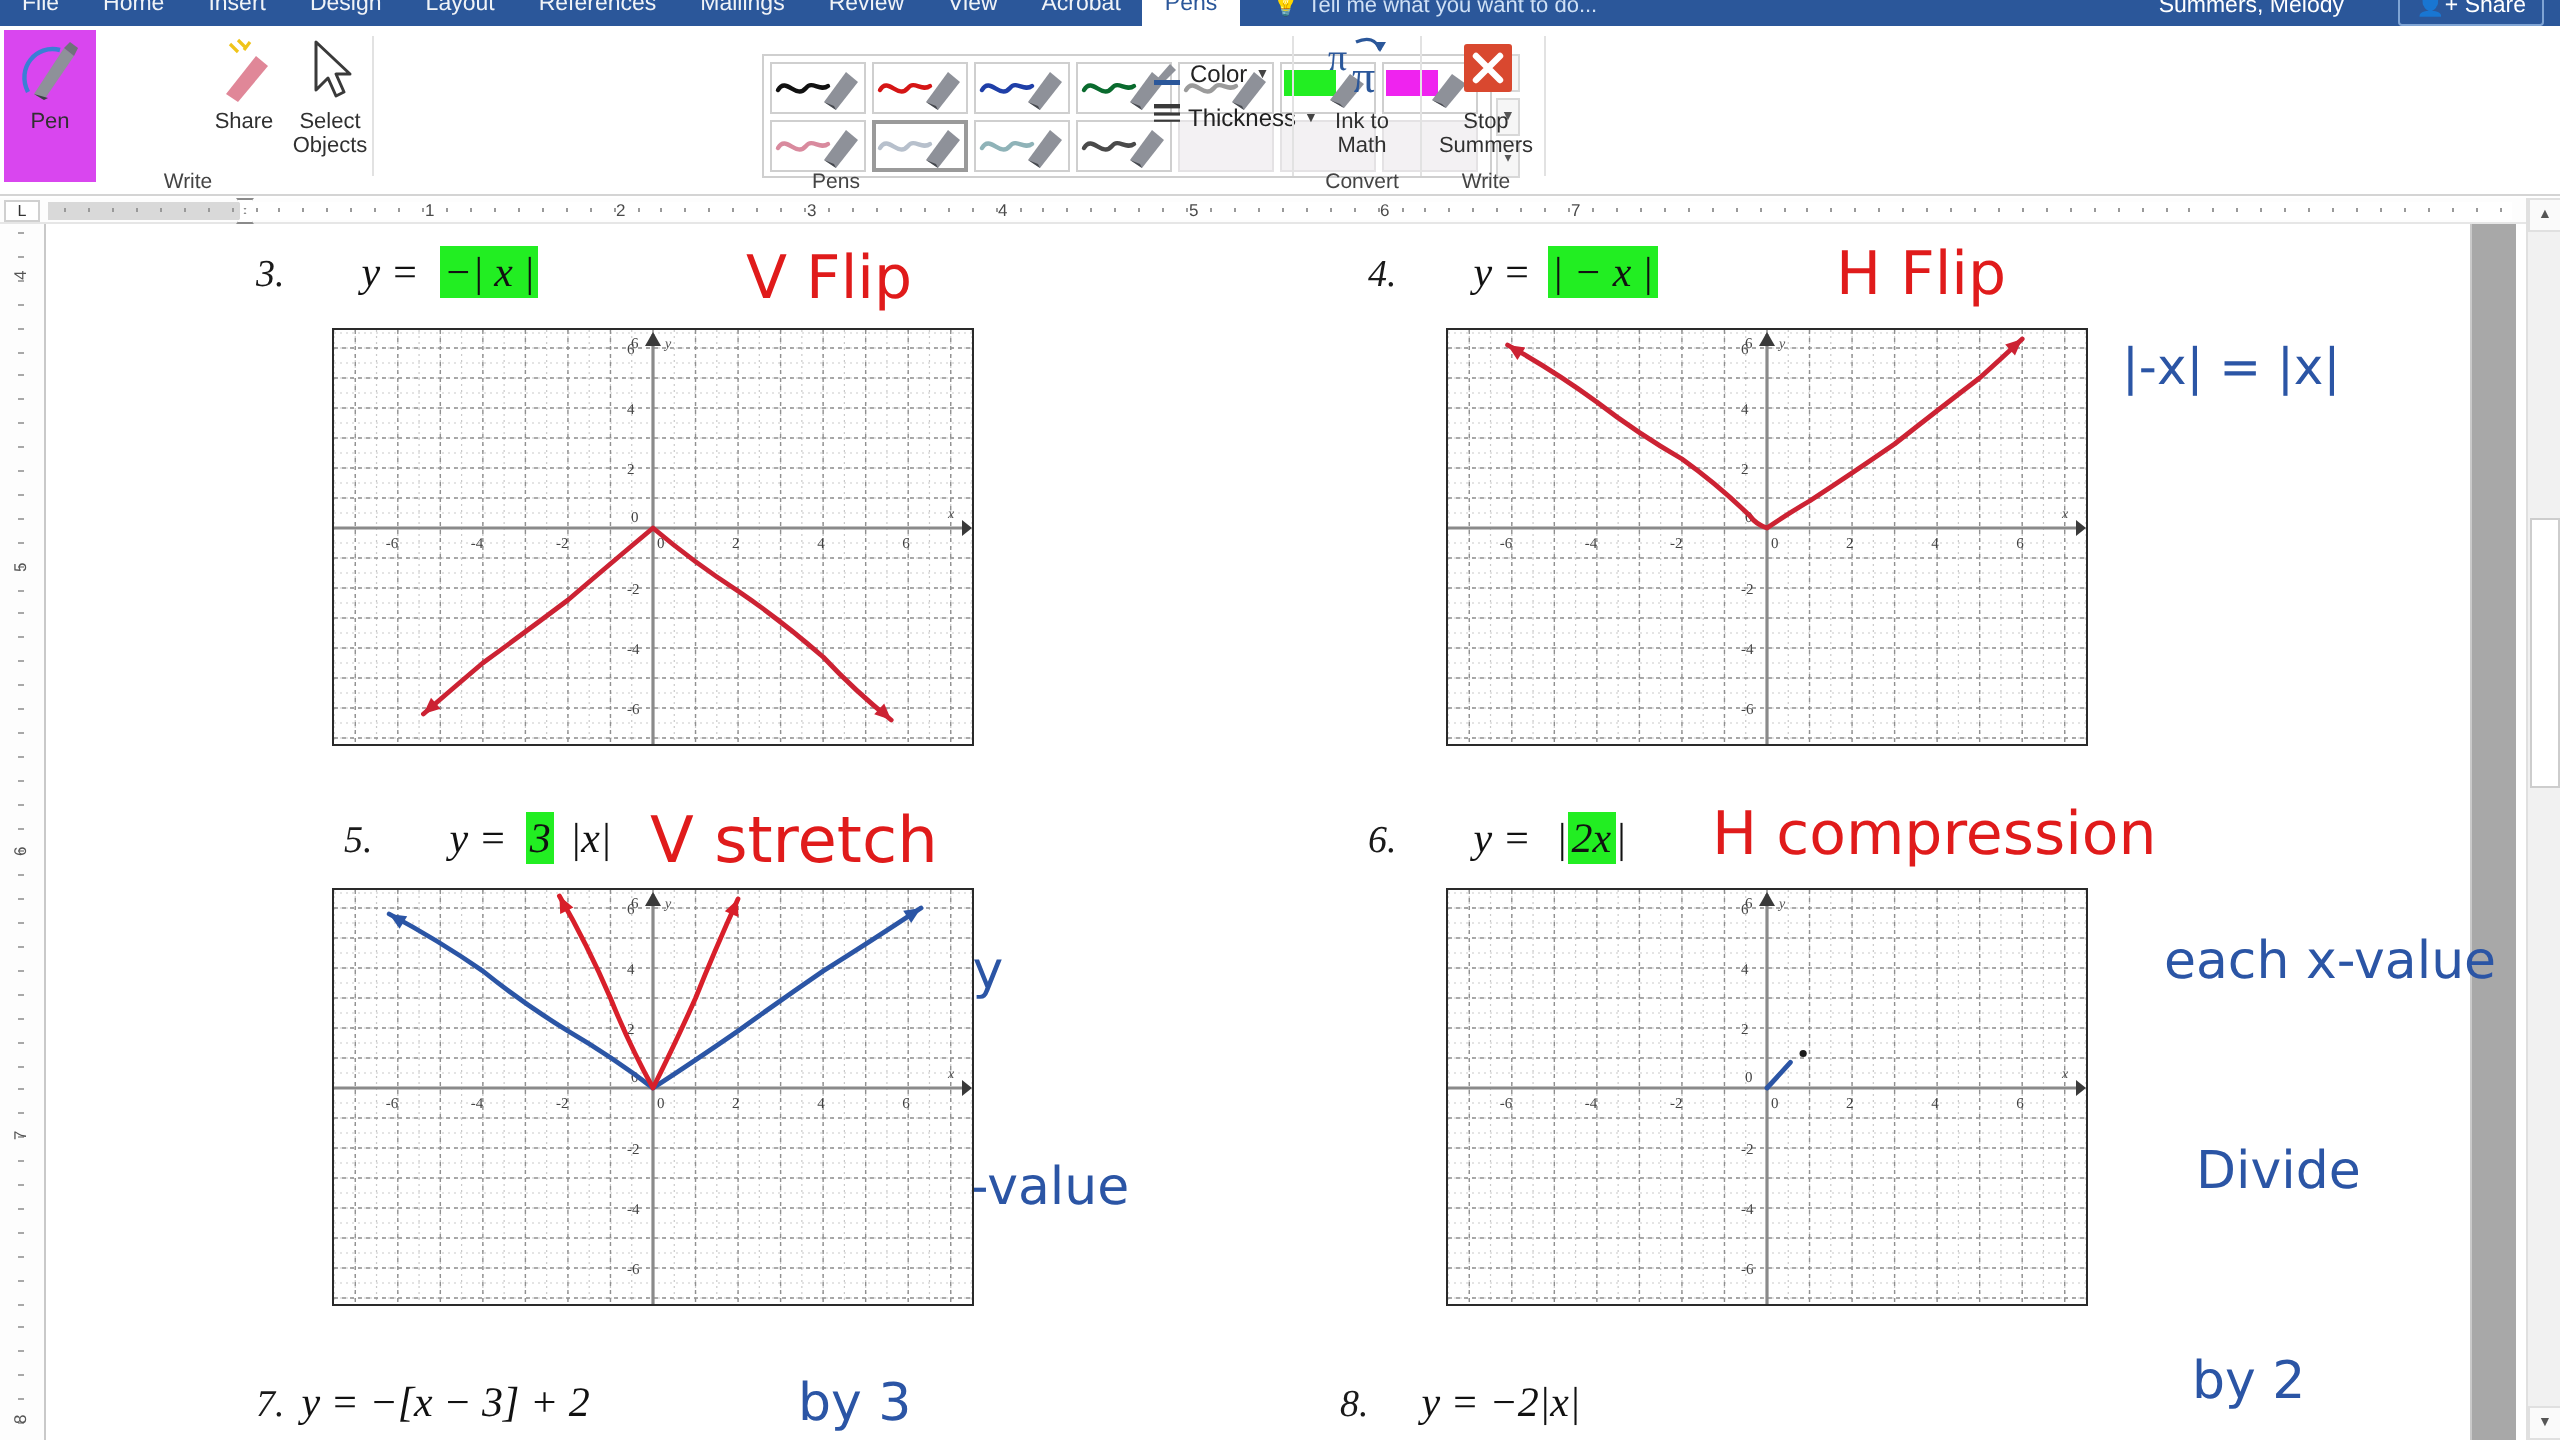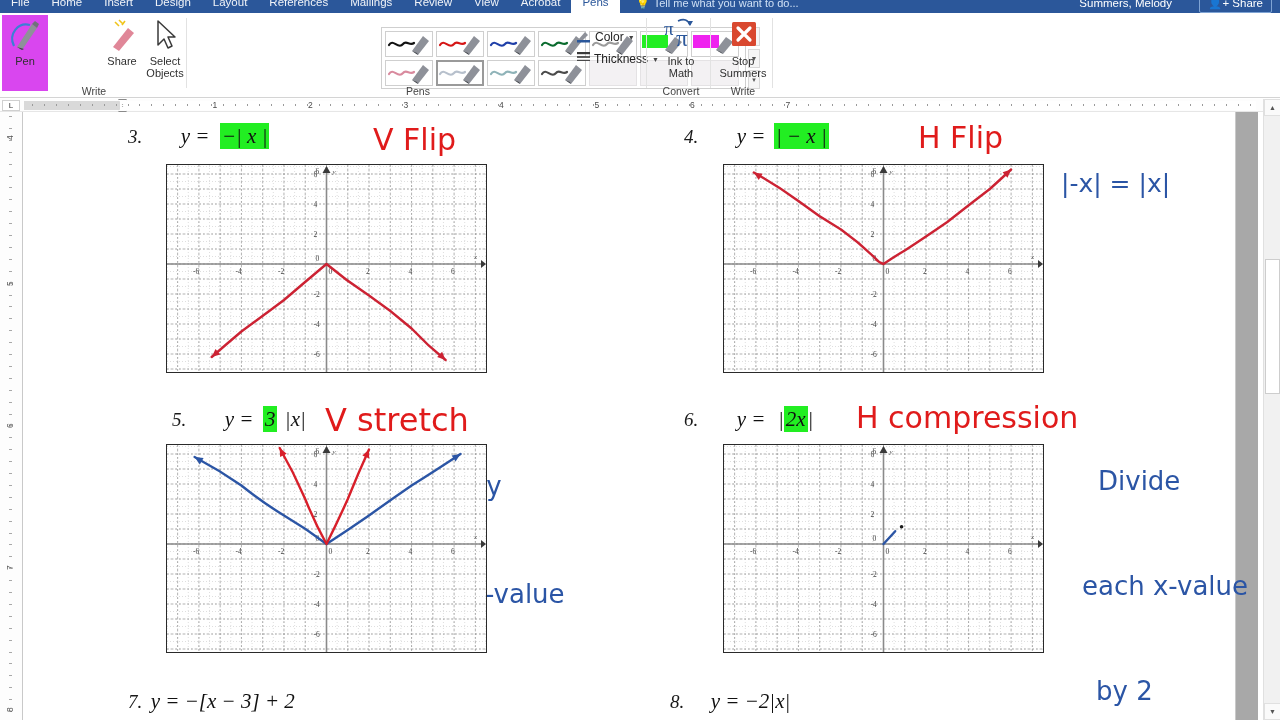--- a/index.html
+++ b/index.html
@@ -845,20 +845,21 @@
         <div class="eqline" style="left:105px; top:295px;margin-left:44px;">
           <span class="num-lbl">5.</span>
           <span class="eq" style="margin-left:34px;">y =</span>
           <span class="eq hl" style="margin-left:5px;">3</span>
           <span class="eq" style="margin-left:3px;">|x|</span>
         </div>
         <div class="ink-red" style="left:302px; top:289px; font-size:32px;">V stretch</div>
         <div class="ink-blue" style="left:376px; top:284px; font-size:26px; line-height:36px;">
           <div>Multiply</div>
           <div>each y-value</div>
+          <div>by 3</div>
         </div>
         <div class="graphbox" style="left:143px; top:332px; width:321px; height:209px;">
           <svg id="g5" width="319" height="207" viewBox="0 0 319 207">
               <line x1="0" y1="0" x2="0" y2="207" stroke="#c9c9c9" stroke-width="0.6" stroke-dasharray="1 2"></line>
               <line x1="10.633333333333333" y1="0" x2="10.633333333333333" y2="207" stroke="#c9c9c9" stroke-width="0.6" stroke-dasharray="1 2"></line>
               <line x1="21.266666666666666" y1="0" x2="21.266666666666666" y2="207" stroke="#c9c9c9" stroke-width="0.6" stroke-dasharray="1 2"></line>
               <line x1="31.900000000000002" y1="0" x2="31.900000000000002" y2="207" stroke="#c9c9c9" stroke-width="0.6" stroke-dasharray="1 2"></line>
               <line x1="42.53333333333333" y1="0" x2="42.53333333333333" y2="207" stroke="#c9c9c9" stroke-width="0.6" stroke-dasharray="1 2"></line>
               <line x1="53.166666666666664" y1="0" x2="53.166666666666664" y2="207" stroke="#c9c9c9" stroke-width="0.6" stroke-dasharray="1 2"></line>
               <line x1="63.800000000000004" y1="0" x2="63.800000000000004" y2="207" stroke="#c9c9c9" stroke-width="0.6" stroke-dasharray="1 2"></line>
@@ -975,22 +976,22 @@
       </div>
 
       <div class="prob">
         <div class="eqline" style="left:661px; top:295px;">
           <span class="num-lbl">6.</span>
           <span class="eq" style="margin-left:34px;">y =</span>
           <span class="eq" style="margin-left:8px;">|</span><span class="eq hl">2x</span><span class="eq">|</span>
         </div>
         <div class="ink-red" style="left:833px; top:288px; font-size:30px;">H compression</div>
         <div class="ink-blue" style="left:1059px; top:282px; font-size:26px; line-height:35px;">
+          <div>each x-value</div>
           <div style="margin-left:16px;">Divide</div>
-          <div>each x-value</div>
           <div style="margin-left:14px;">by 2</div>
         </div>
         <div class="graphbox" style="left:700px; top:332px; width:321px; height:209px;">
           <svg id="g6" width="319" height="207" viewBox="0 0 319 207">
               <line x1="0" y1="0" x2="0" y2="207" stroke="#c9c9c9" stroke-width="0.6" stroke-dasharray="1 2"></line>
               <line x1="10.633333333333333" y1="0" x2="10.633333333333333" y2="207" stroke="#c9c9c9" stroke-width="0.6" stroke-dasharray="1 2"></line>
               <line x1="21.266666666666666" y1="0" x2="21.266666666666666" y2="207" stroke="#c9c9c9" stroke-width="0.6" stroke-dasharray="1 2"></line>
               <line x1="31.900000000000002" y1="0" x2="31.900000000000002" y2="207" stroke="#c9c9c9" stroke-width="0.6" stroke-dasharray="1 2"></line>
               <line x1="42.53333333333333" y1="0" x2="42.53333333333333" y2="207" stroke="#c9c9c9" stroke-width="0.6" stroke-dasharray="1 2"></line>
               <line x1="53.166666666666664" y1="0" x2="53.166666666666664" y2="207" stroke="#c9c9c9" stroke-width="0.6" stroke-dasharray="1 2"></line>

